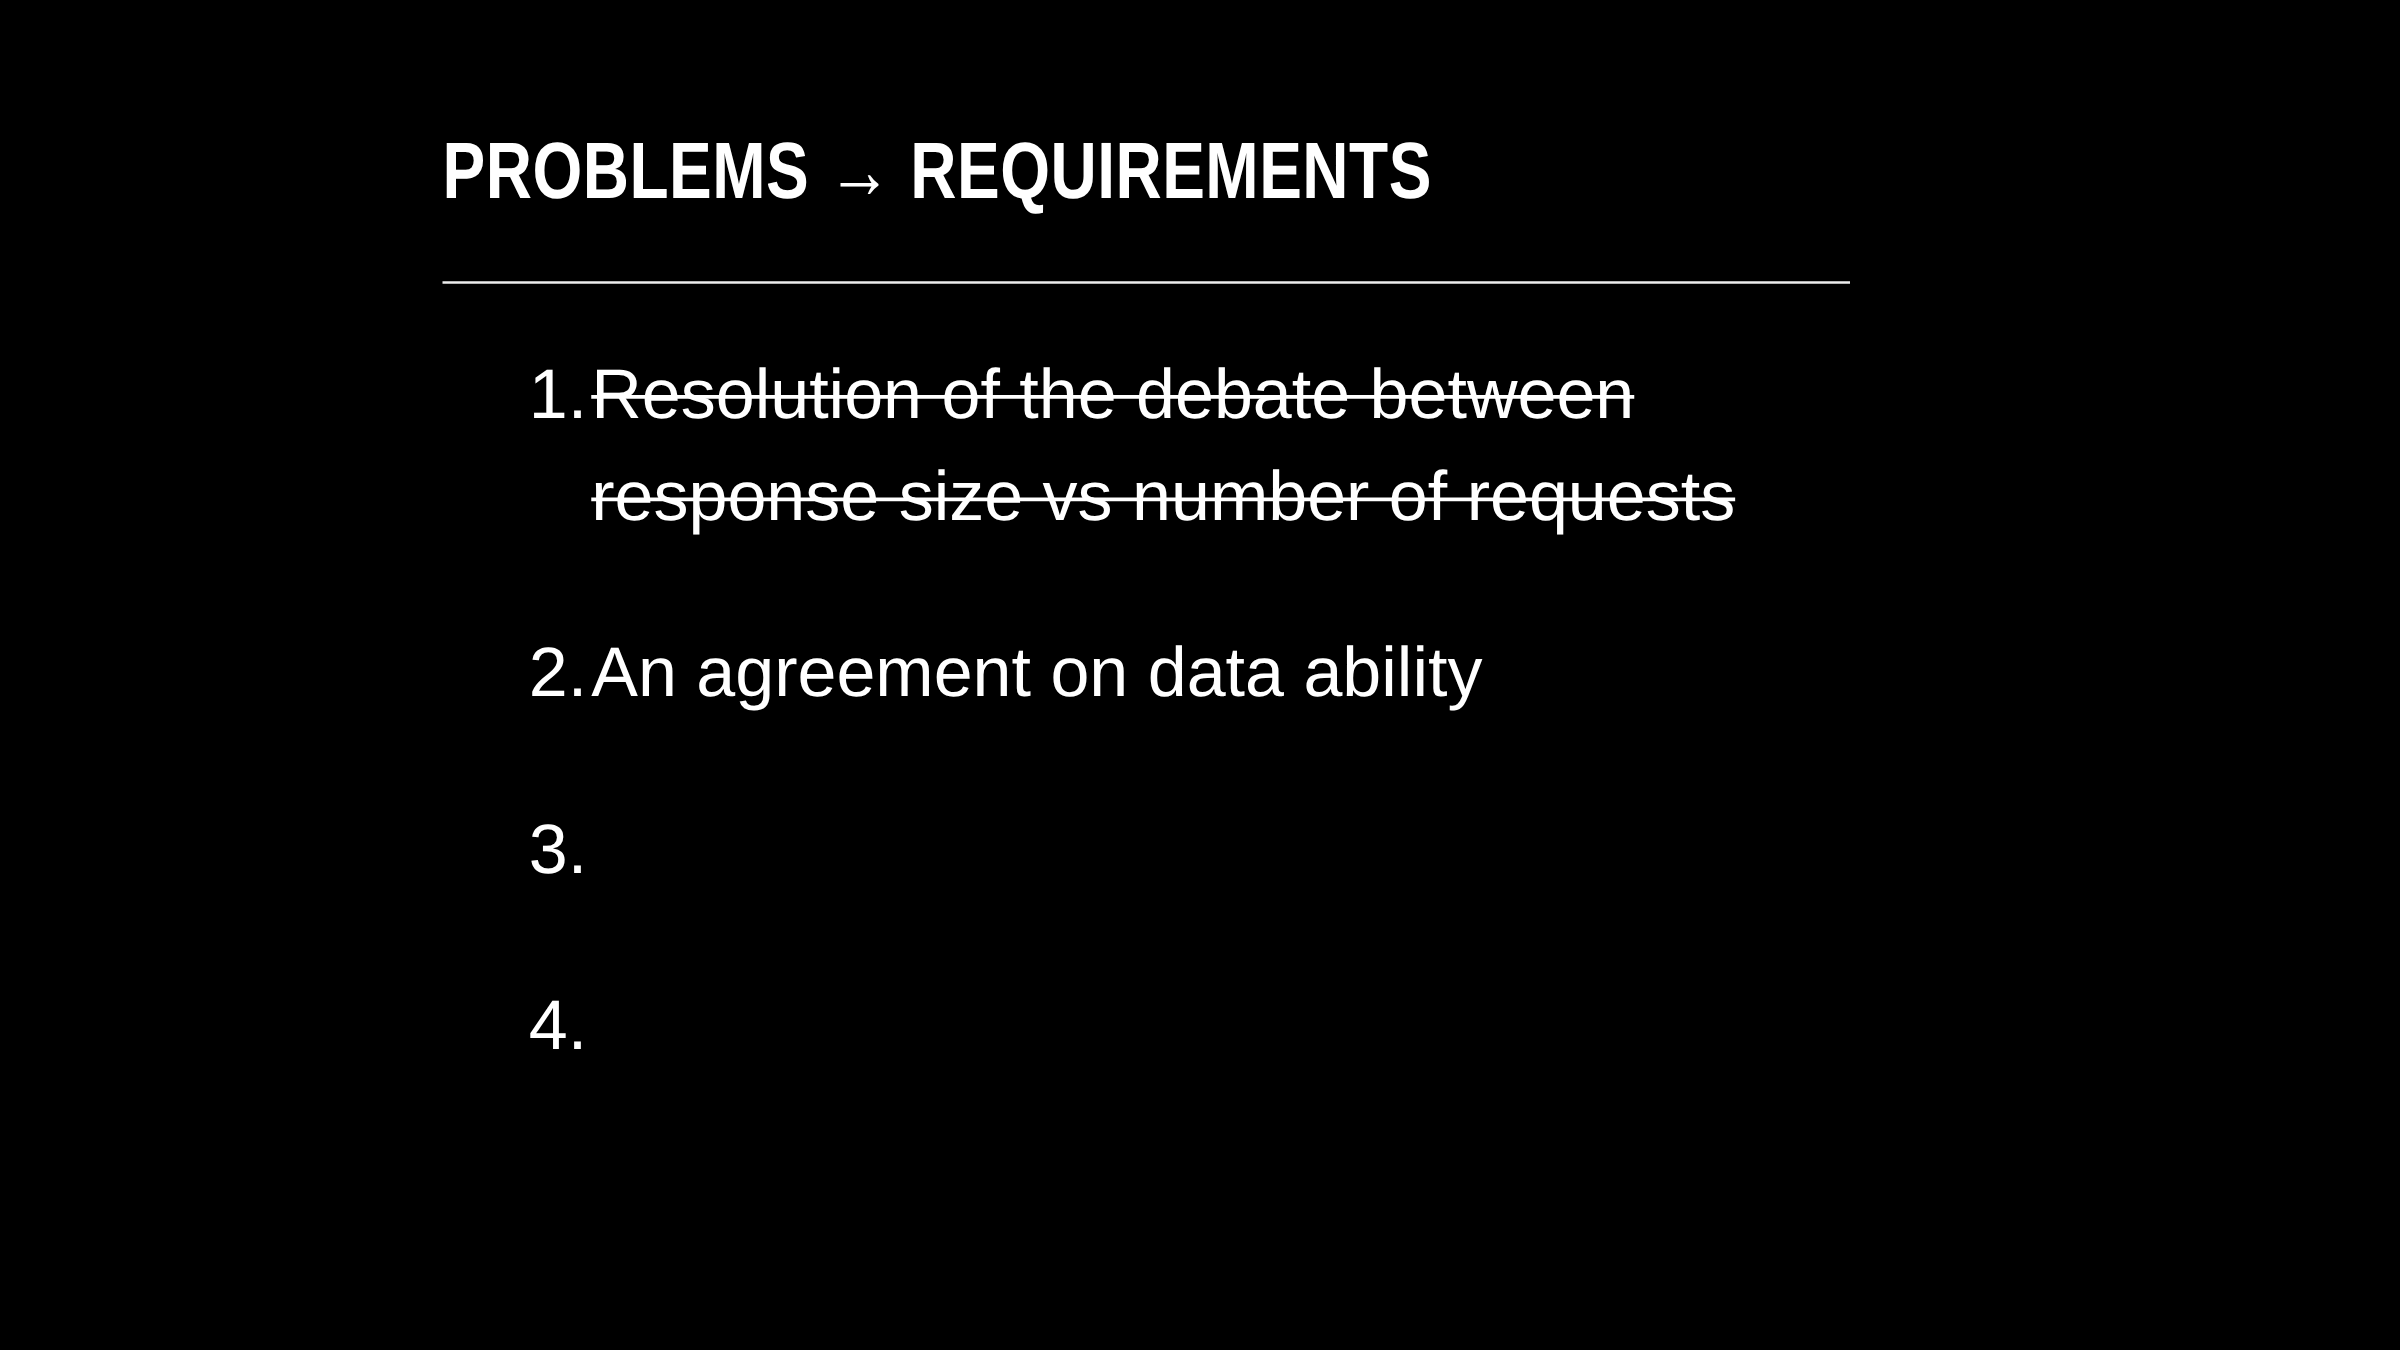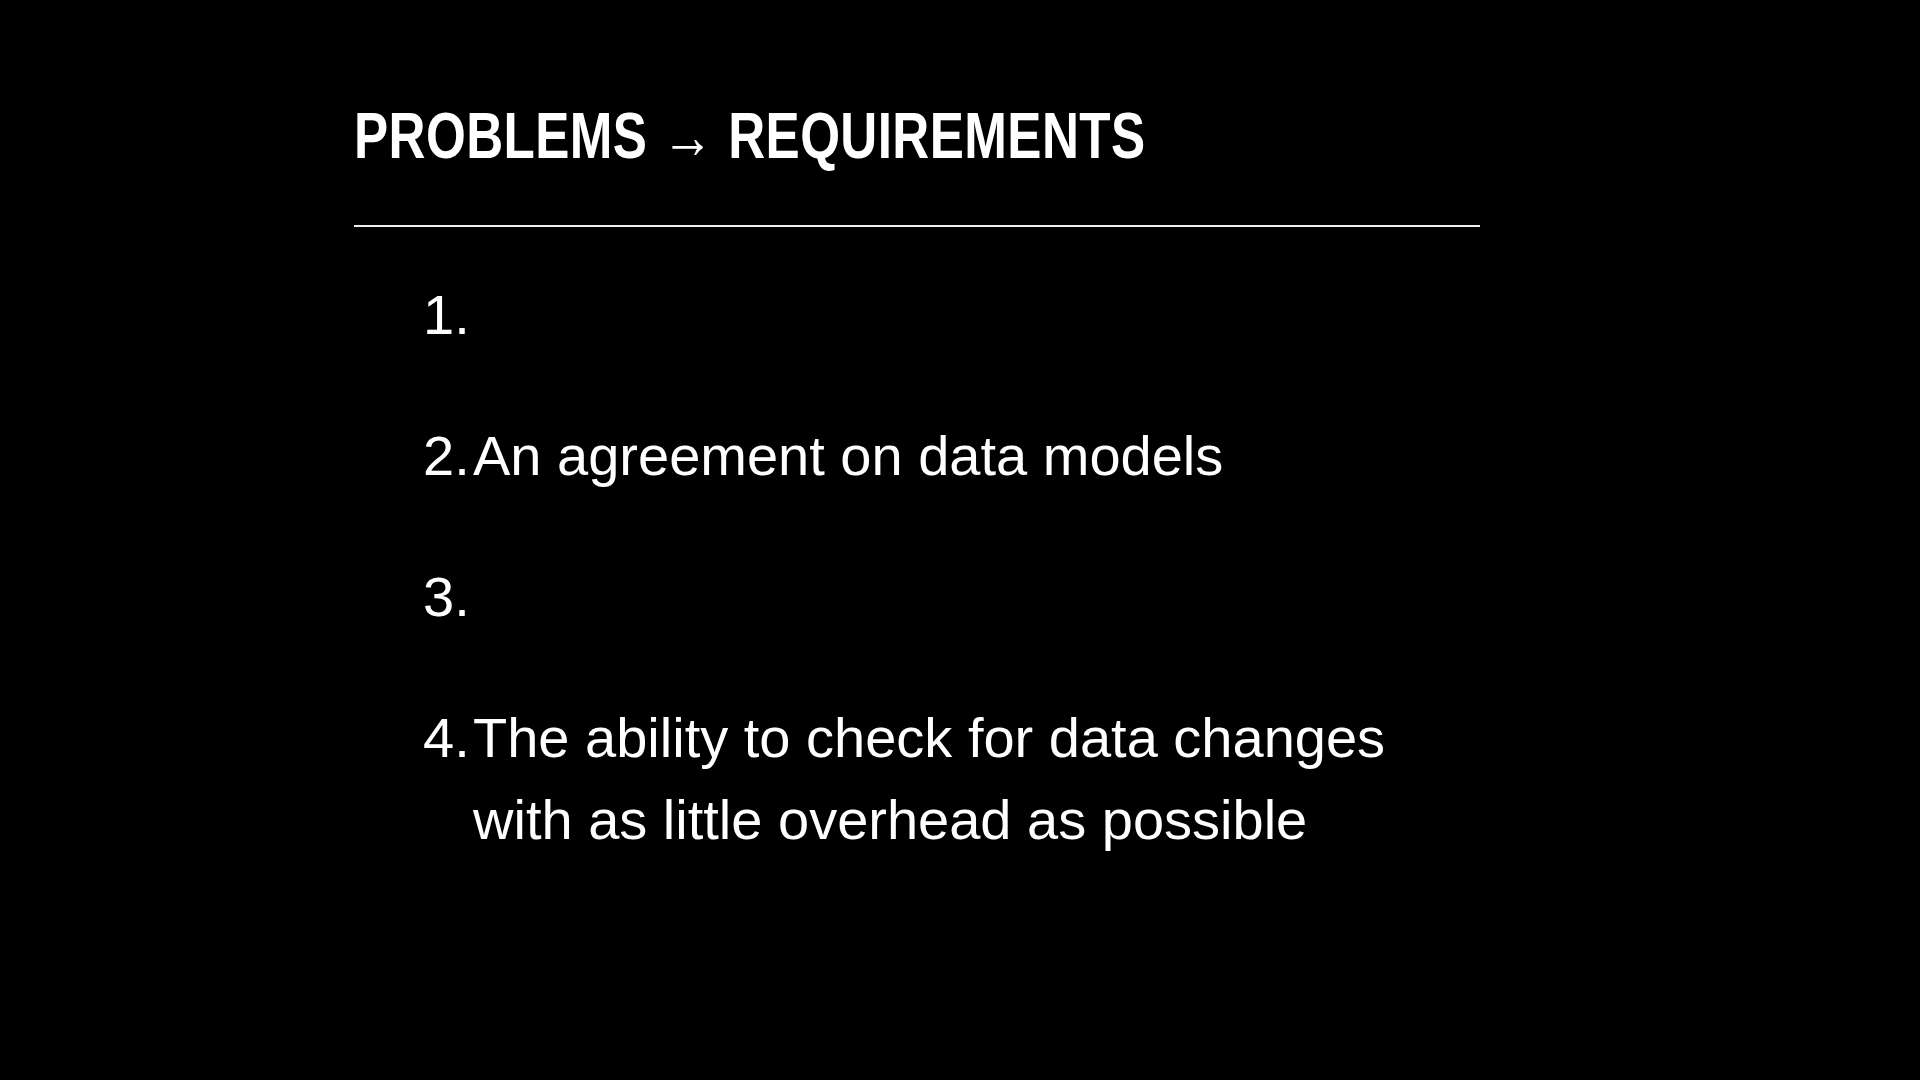--- a/index.html
+++ b/index.html
@@ -73,28 +73,28 @@
 <div class="slide-canvas">
   <div class="slide-content">
 
     <h1 class="title">PROBLEMS → REQUIREMENTS</h1>
 
     <div class="rule"></div>
 
     <ol class="list">
       <li class="item">
         <span class="num">1.</span>
+        <span class="txt struck">Resolution of the debate between response size vs number of requests</span>
       </li>
       <li class="item">
         <span class="num">2.</span>
-        <span class="txt">An agreement on data models</span>
+        <span class="txt">An agreement on data ability</span>
       </li>
       <li class="item">
         <span class="num">3.</span>
       </li>
       <li class="item">
         <span class="num">4.</span>
-        <span class="txt">The ability to check for data changes with as little overhead as possible</span>
       </li>
     </ol>
 
   </div>
 </div>
 
 </body></html>

